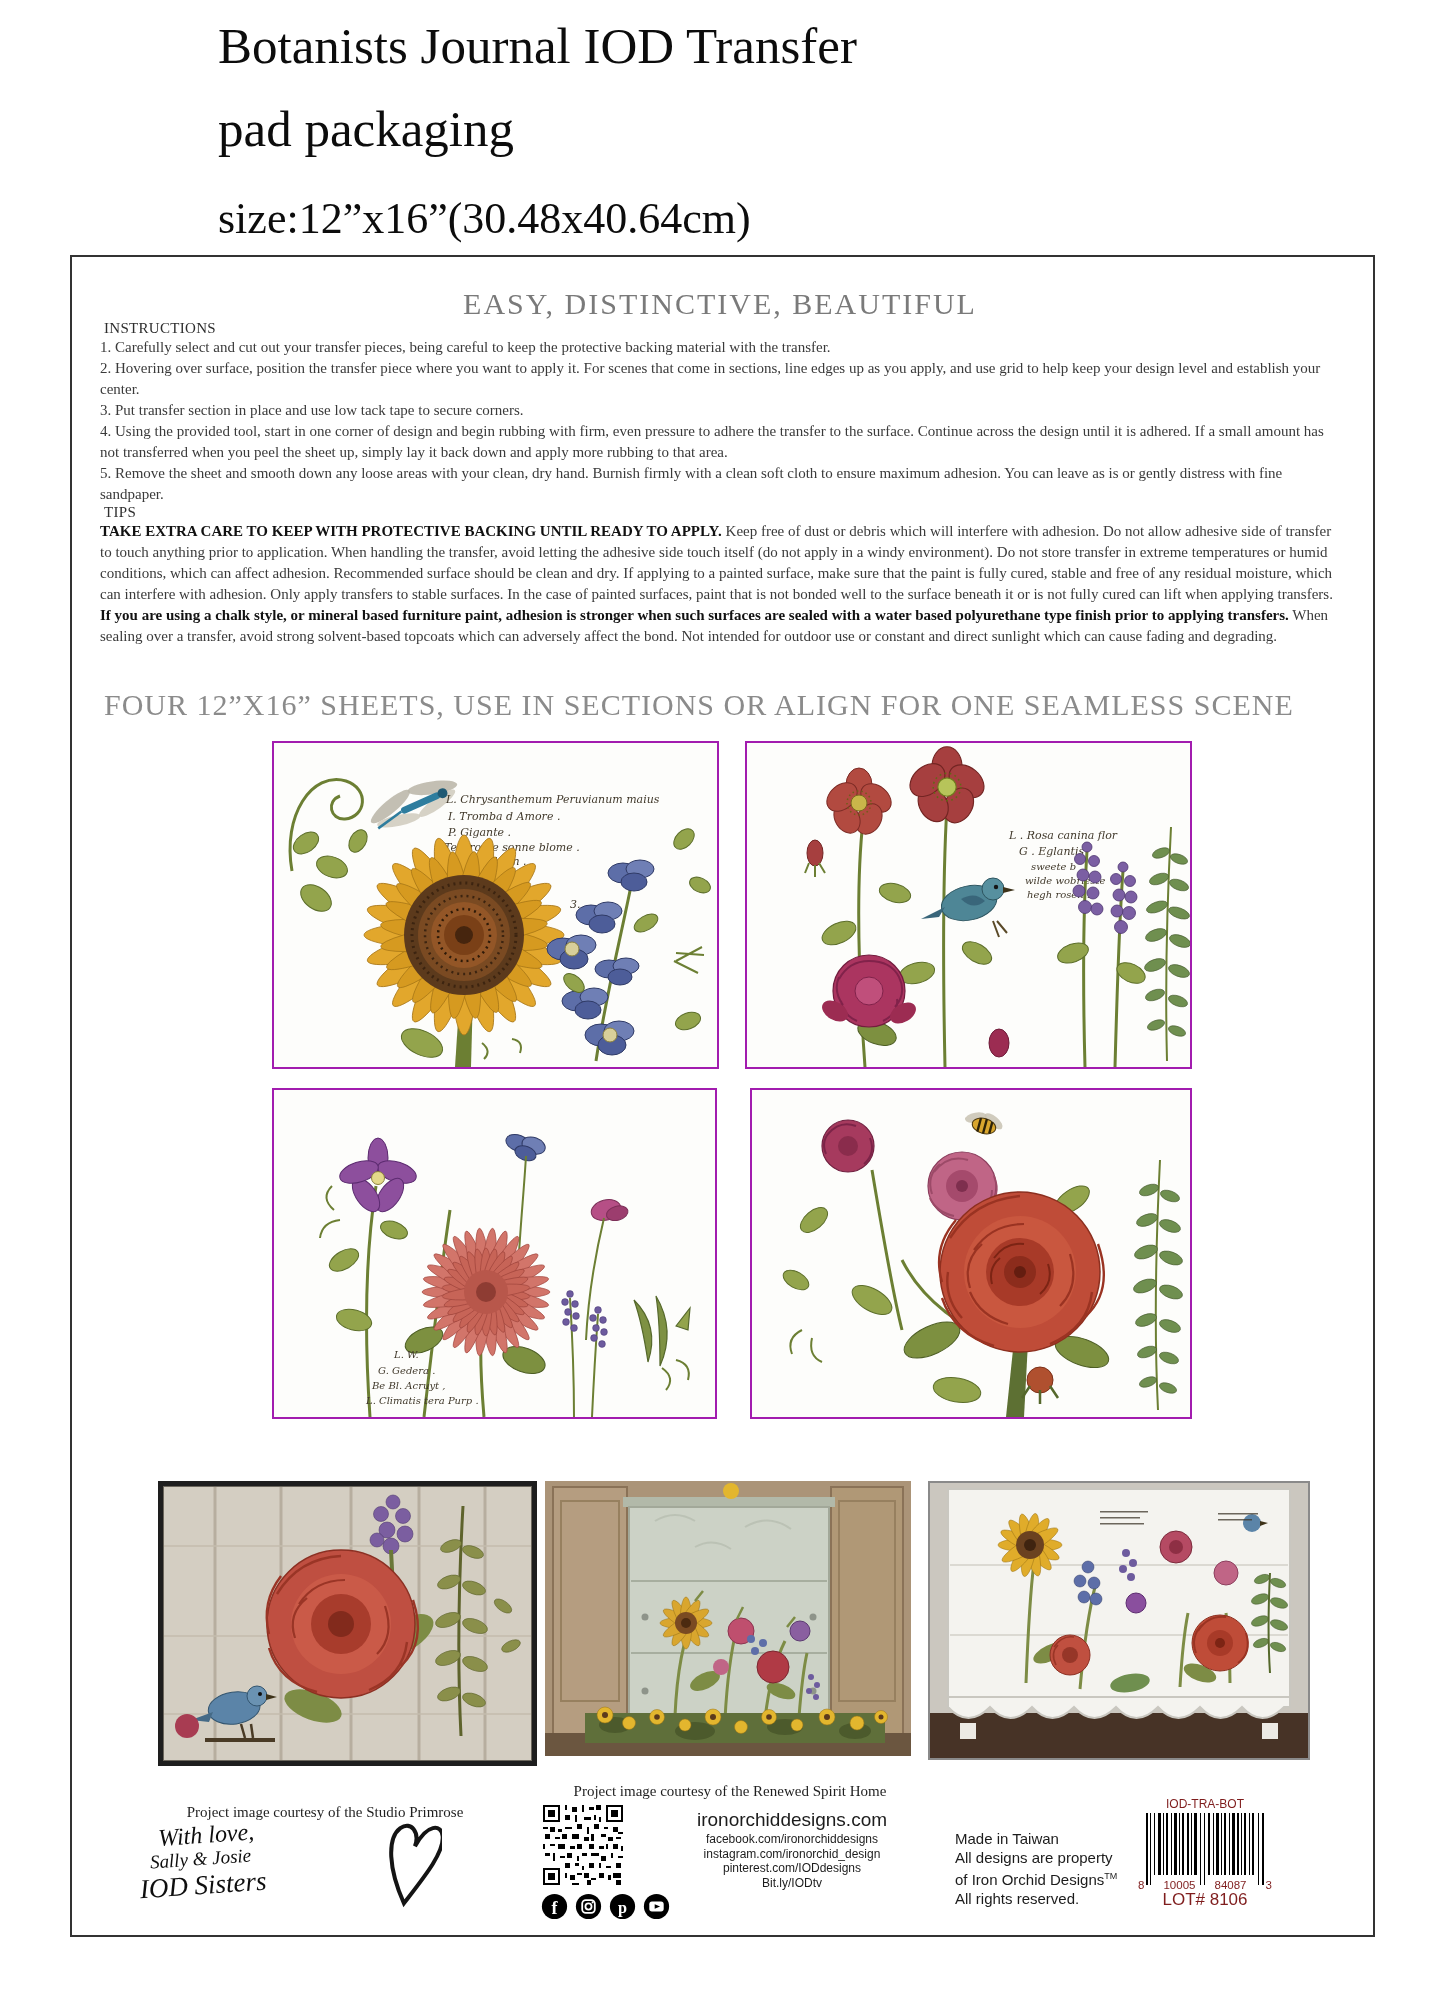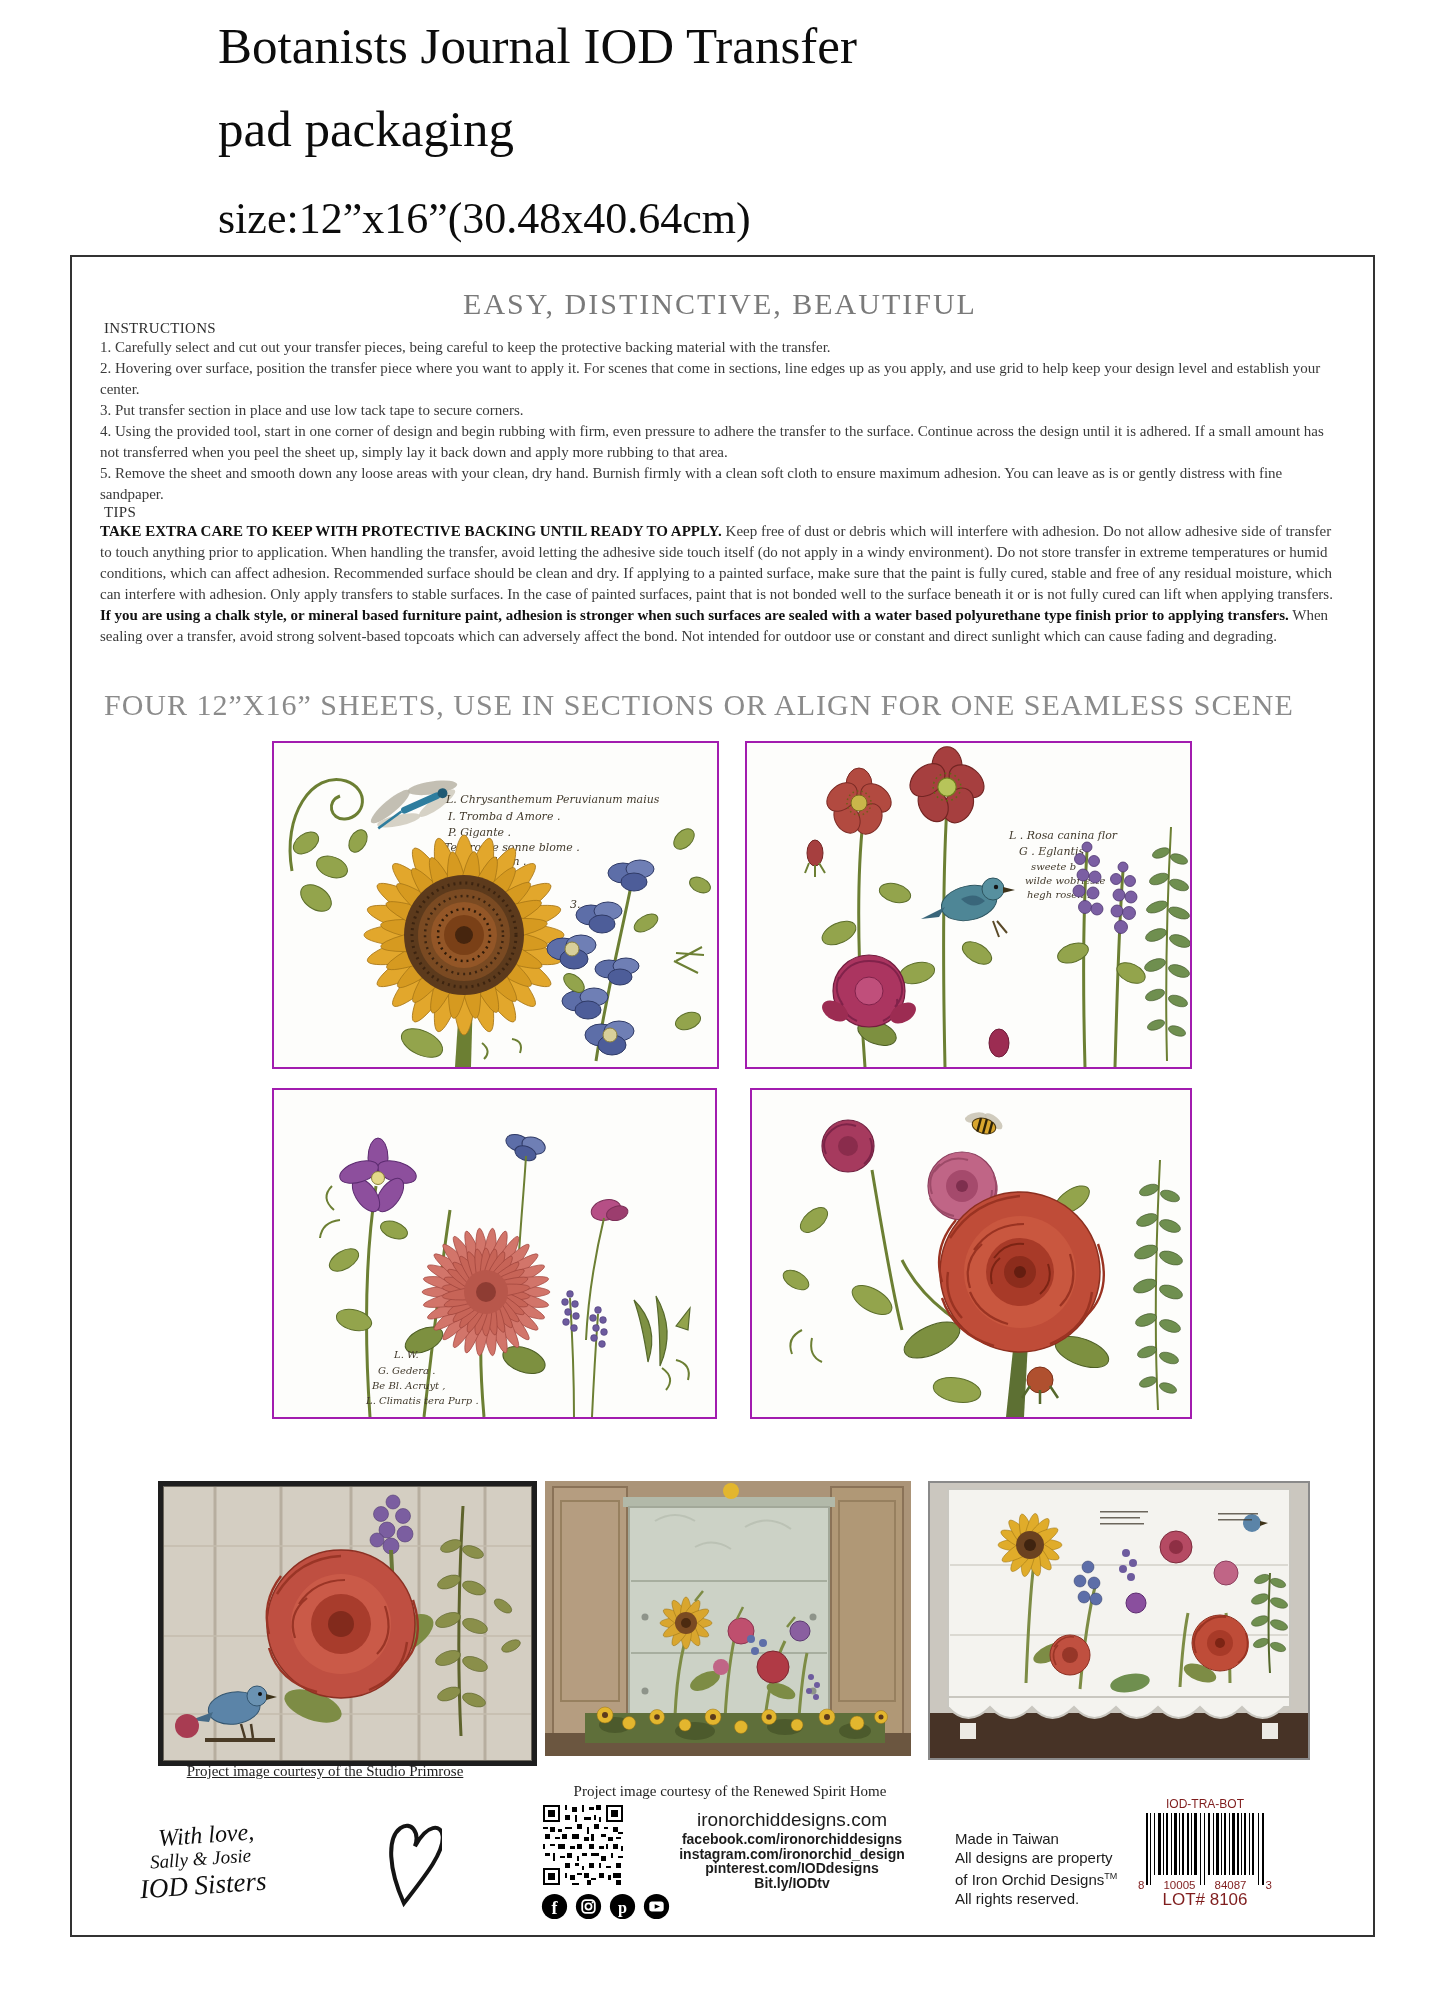--- a/index.html
+++ b/index.html
@@ -29,21 +29,21 @@
   .stem{stroke:#6c7f33;stroke-width:3;fill:none;}
   .stemt{stroke:#6c7f33;stroke-width:2;fill:none;}
   .hand{font:italic 11px "DejaVu Serif",serif;fill:#41392b;}
   .hand2{font:italic 10px "DejaVu Serif",serif;fill:#41392b;}
   .sig{left:138px;top:1822px;transform:rotate(-4deg);color:#0e0e0e;font-style:italic;}
   .sig .s1{font-size:24px;line-height:26px;margin-left:22px;}
   .sig .s2{font-size:19px;line-height:22px;margin-left:12px;}
   .sig .s3{font-size:27px;line-height:30px;}
   .weblinks{left:672px;top:1808px;width:240px;text-align:center;color:#1c1c1c;}
   .weblinks .w1{font-size:19px;line-height:24px;}
-  .weblinks .w2{font-size:14px;line-height:14.5px;font-weight:bold;}
+  .weblinks .w2{font-size:12px;line-height:14.5px;}
   .madein{left:955px;top:1830px;font-size:15px;line-height:18.5px;color:#1c1c1c;}
   .bc-wrap{left:1138px;top:1797px;width:134px;text-align:center;color:#7f1d1d;}
   .bc-sku{font-size:12px;line-height:14px;}
   .bc-digits{font-size:11.5px;line-height:12px;display:flex;justify-content:space-between;padding:0 0px;margin-top:-10px;}
   .bc-lot{font-size:17px;line-height:14px;margin-top:2px;}
   .soc{position:absolute;width:27px;height:27px;}
 </style>
 </head>
 <body>
 
@@ -671,21 +671,21 @@
           <rect x="170" y="28" width="48" height="1.5"></rect>
             <rect x="170" y="34" width="40" height="1.5"></rect>
             <rect x="170" y="40" width="44" height="1.5"></rect>
           <rect x="288" y="30" width="40" height="1.5"></rect>
             <rect x="288" y="36" width="34" height="1.5"></rect>
         </g>
       </g>
     </svg>
   </div>
 
-  <div class="abs ser caption" style="left:140px;top:1763px;width:370px;text-decoration:underline;">Project image courtesy of the Studio Primrose</div>
+  <div class="abs ser caption" style="left:140px;top:1804px;width:370px;">Project image courtesy of the Studio Primrose</div>
   <div class="abs ser caption" style="left:545px;top:1763px;width:370px;margin-top:20px;">Project image courtesy of the Renewed Spirit Home</div>
 
   <div class="abs ser sig">
     <div class="s1">With love,</div>
     <div class="s2">Sally &amp; Josie</div>
     <div class="s3">IOD Sisters</div>
   </div>
 
   <div class="abs" style="left:382px;top:1812px;width:60px;height:96px;">
     <svg viewBox="0 0 60 96" style="width:100%;height:100%;">

